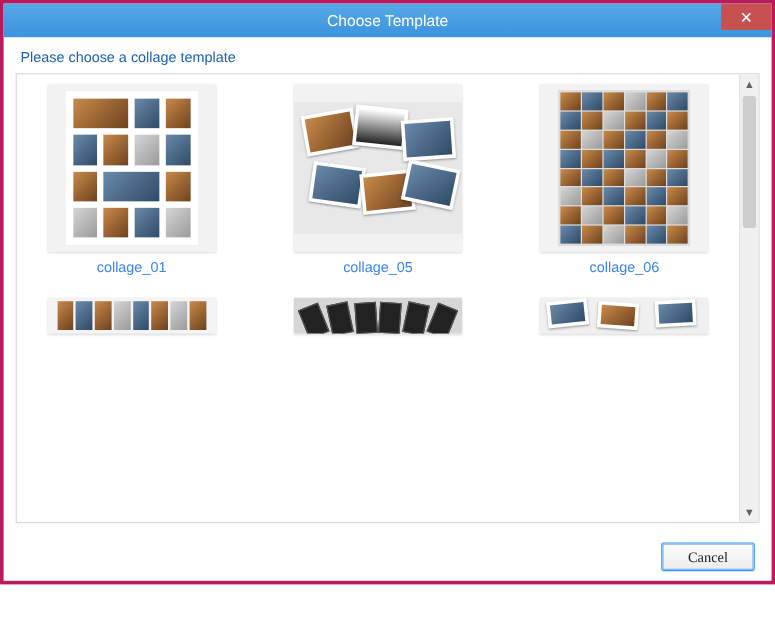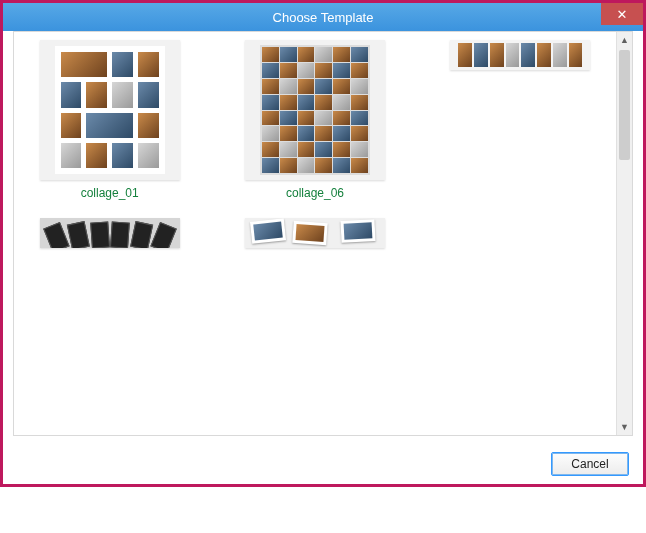--- a/index.html
+++ b/index.html
@@ -114,21 +114,21 @@
     background: #f2f2f2;
     display:flex;
     align-items:center;
     justify-content:center;
     position:relative;
     box-shadow: 0 1px 2px rgba(0,0,0,.15);
   }
   .thumb.partial { height: 30px; overflow:hidden; }
   .caption {
     margin: 6px 0 10px 0;
-    color: #15803d;
+    color: #3b82f6;
     font-size: 12px;
   }
 
   
   .pane {
     position:relative;
     background: linear-gradient(135deg, #c98a4a, #6e421e);
   }
   .paneB { background: linear-gradient(135deg,#6b8aaa,#2e4a66); }
   .paneC { background: linear-gradient(135deg,#d6d6d6,#9a9a9a); }
@@ -186,20 +186,21 @@
   .p09 .pol { width:34px; height:22px; }
 
   .button-row {
     height: 40px;
     display:flex;
     align-items:center;
     justify-content:flex-end;
     gap:8px;
     padding: 0 14px 0 0;
     border-top: none;
+    font-family: Liberation Serif, serif;
   }
   button.win {
     min-width: 78px;
     height: 24px;
     background: linear-gradient(#fdfdfd,#ececec);
     border: 1px solid #adadad;
     border-radius: 2px;
     font-family: inherit;
     font-size: 12px;
     color: #222;
@@ -216,20 +217,21 @@
 
 <div class="window">
 
   <div class="titlebar">
     <span class="title">Choose Template</span>
     <div class="close-btn">
       <span>✕</span>
     </div>
   </div>
 
+  <div class="instruction">Please choose a collage template</div>
 
   <div class="gallery-wrap">
     <div class="gallery">
       <div class="grid">
 
         <div class="cell">
           <div class="thumb">
             <div class="c01">
               <div class="pane sp2"></div>
                 <div class="pane paneB"></div>
@@ -246,20 +248,45 @@
                 <div class="pane paneB"></div>
                 <div class="pane paneC"></div>
             </div>
           </div>
           <div class="caption">collage_01</div>
         </div>
 
 
 
 
+        <div class="cell">
+          <div class="thumb">
+            <div class="c05">
+              <div class="pol" style="left:8px; top:8px; transform:rotate(-10deg)">
+                  <div class="pane"></div>
+                </div>
+              <div class="pol" style="left:50px; top:4px; transform:rotate(6deg)">
+                  <div class="pane paneC" style="background:linear-gradient(#fff,#222)"></div>
+                </div>
+              <div class="pol" style="left:90px; top:14px; transform:rotate(-4deg)">
+                  <div class="pane paneB"></div>
+                </div>
+              <div class="pol" style="left:14px; top:52px; transform:rotate(8deg)">
+                  <div class="pane paneB"></div>
+                </div>
+              <div class="pol" style="left:56px; top:58px; transform:rotate(-6deg)">
+                  <div class="pane"></div>
+                </div>
+              <div class="pol" style="left:92px; top:52px; transform:rotate(12deg)">
+                  <div class="pane paneB"></div>
+                </div>
+            </div>
+          </div>
+          <div class="caption">collage_05</div>
+        </div>
 
         <div class="cell">
           <div class="thumb">
             <div class="c06">
               <div class="pane"></div>
                 <div class="pane paneB"></div>
                 <div class="pane"></div>
                 <div class="pane paneC"></div>
                 <div class="pane"></div>
                 <div class="pane paneB"></div>

